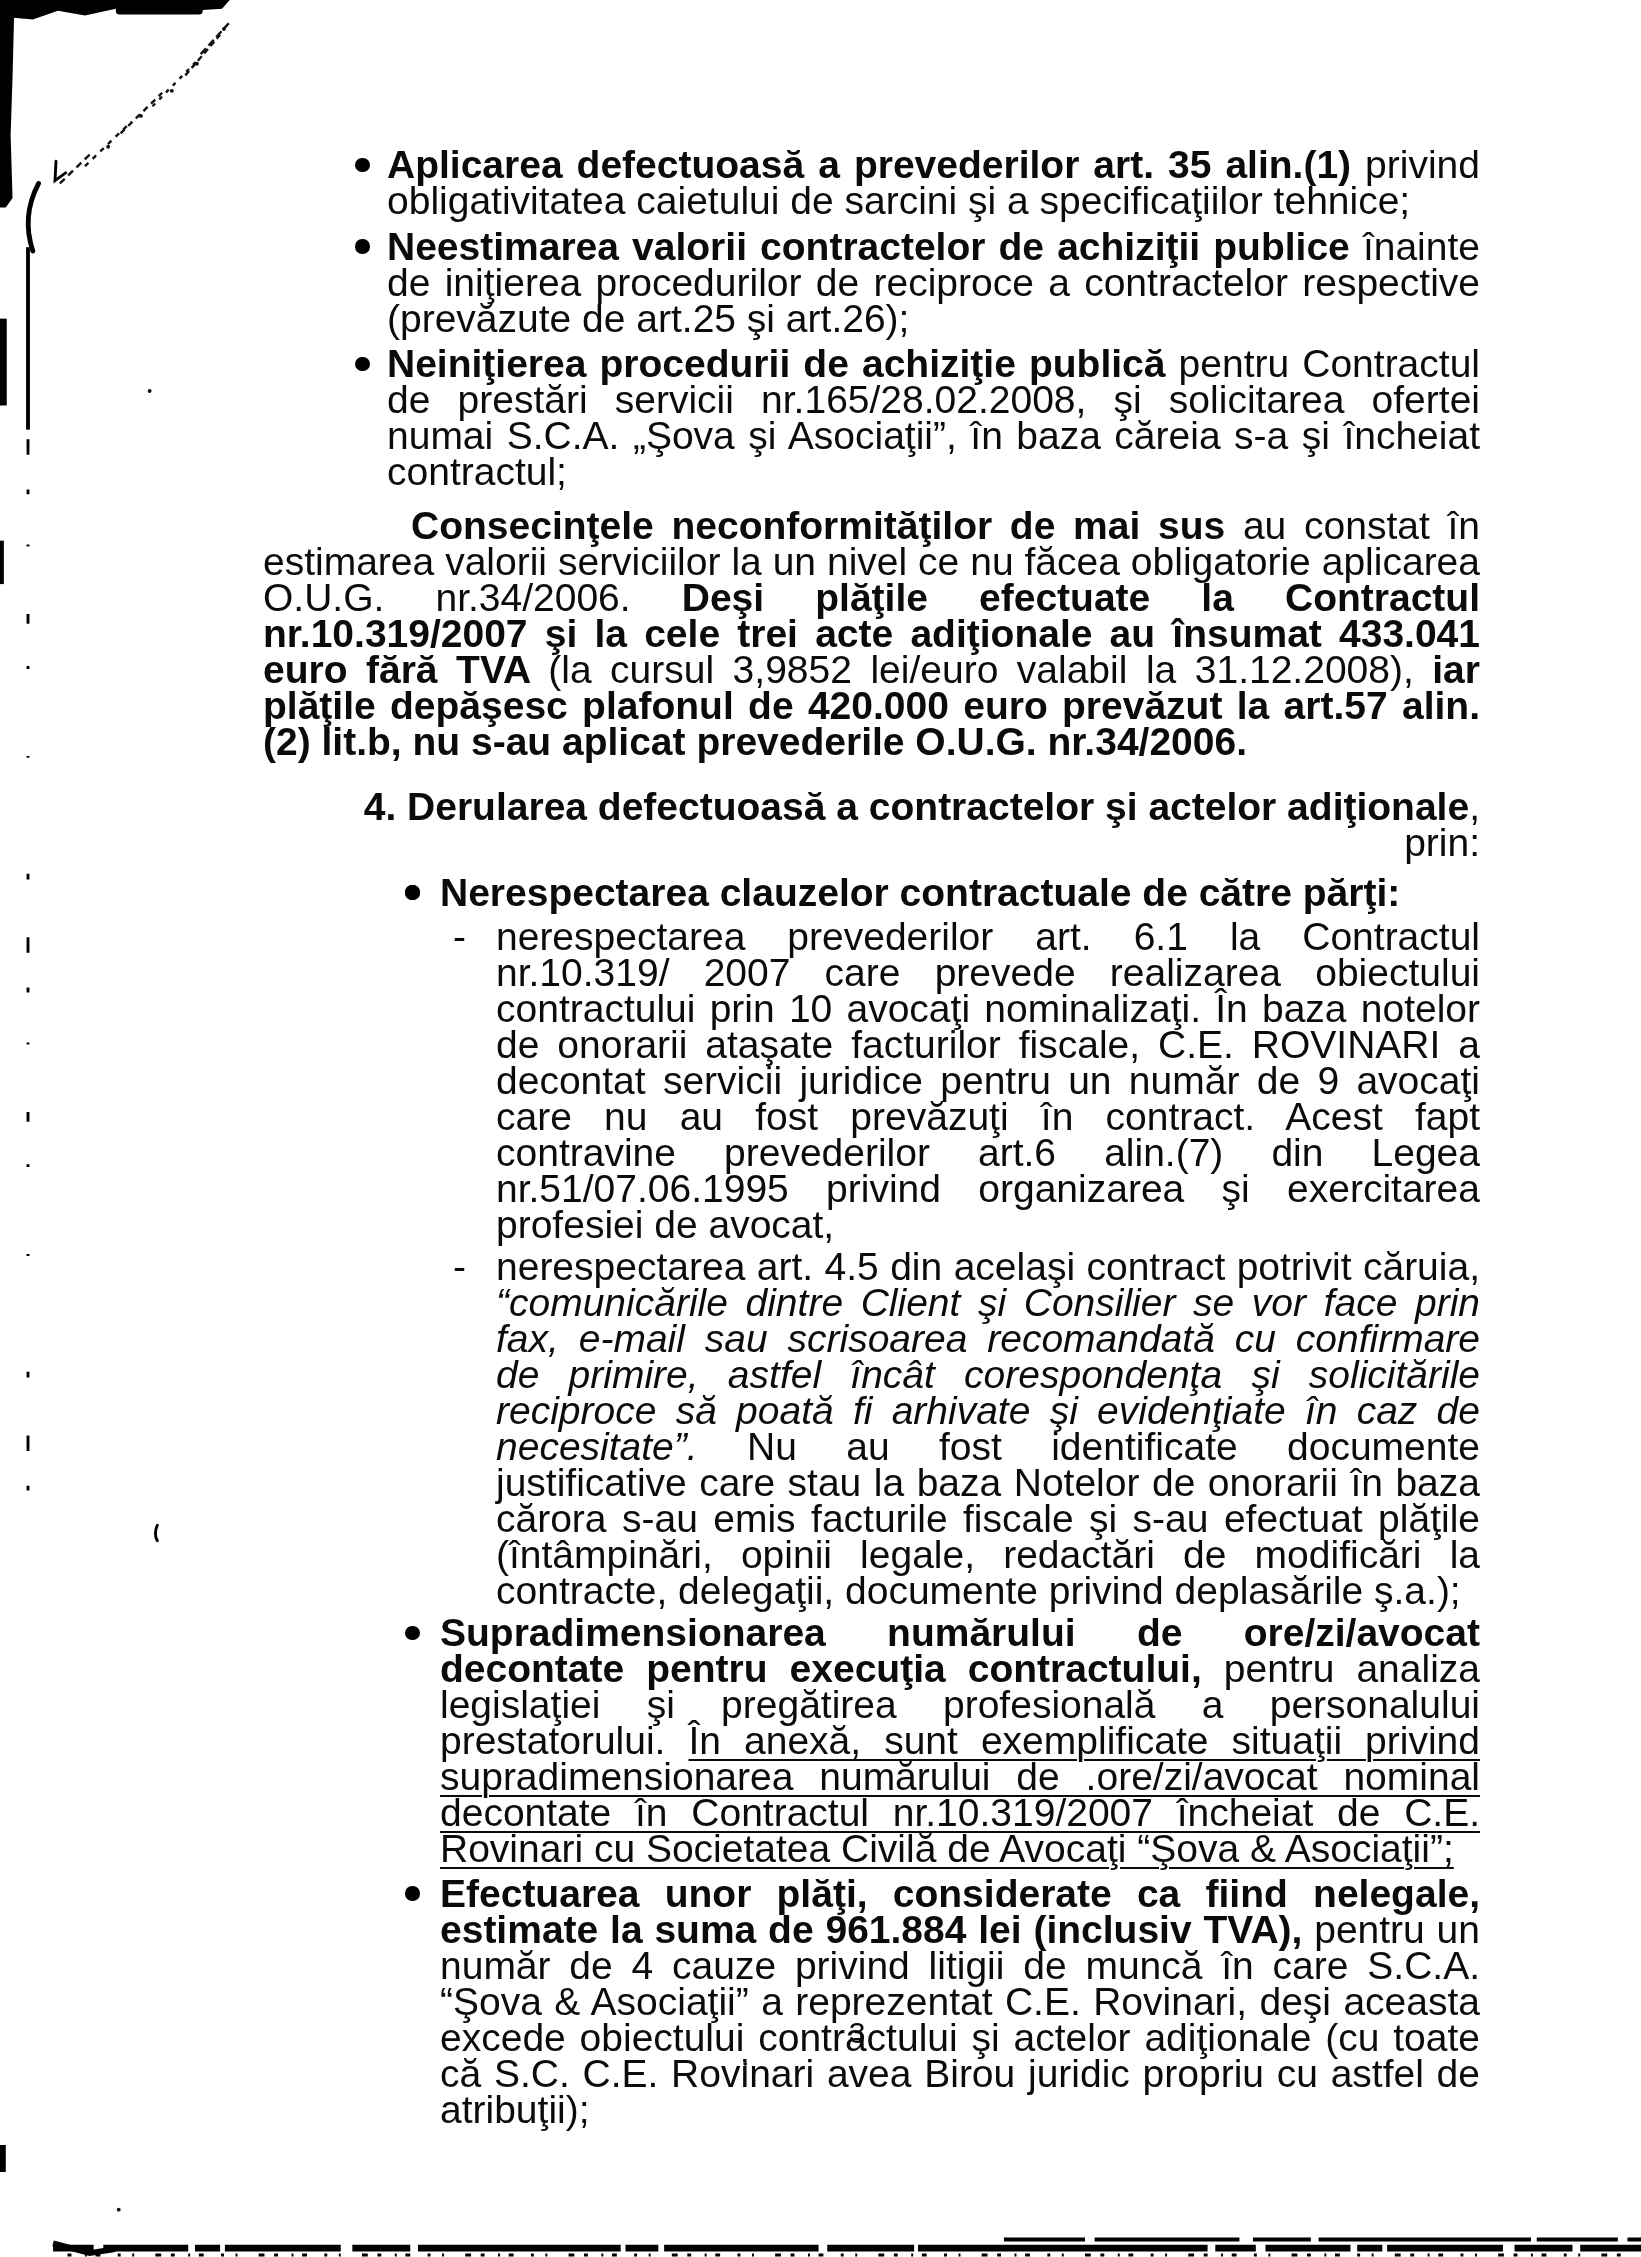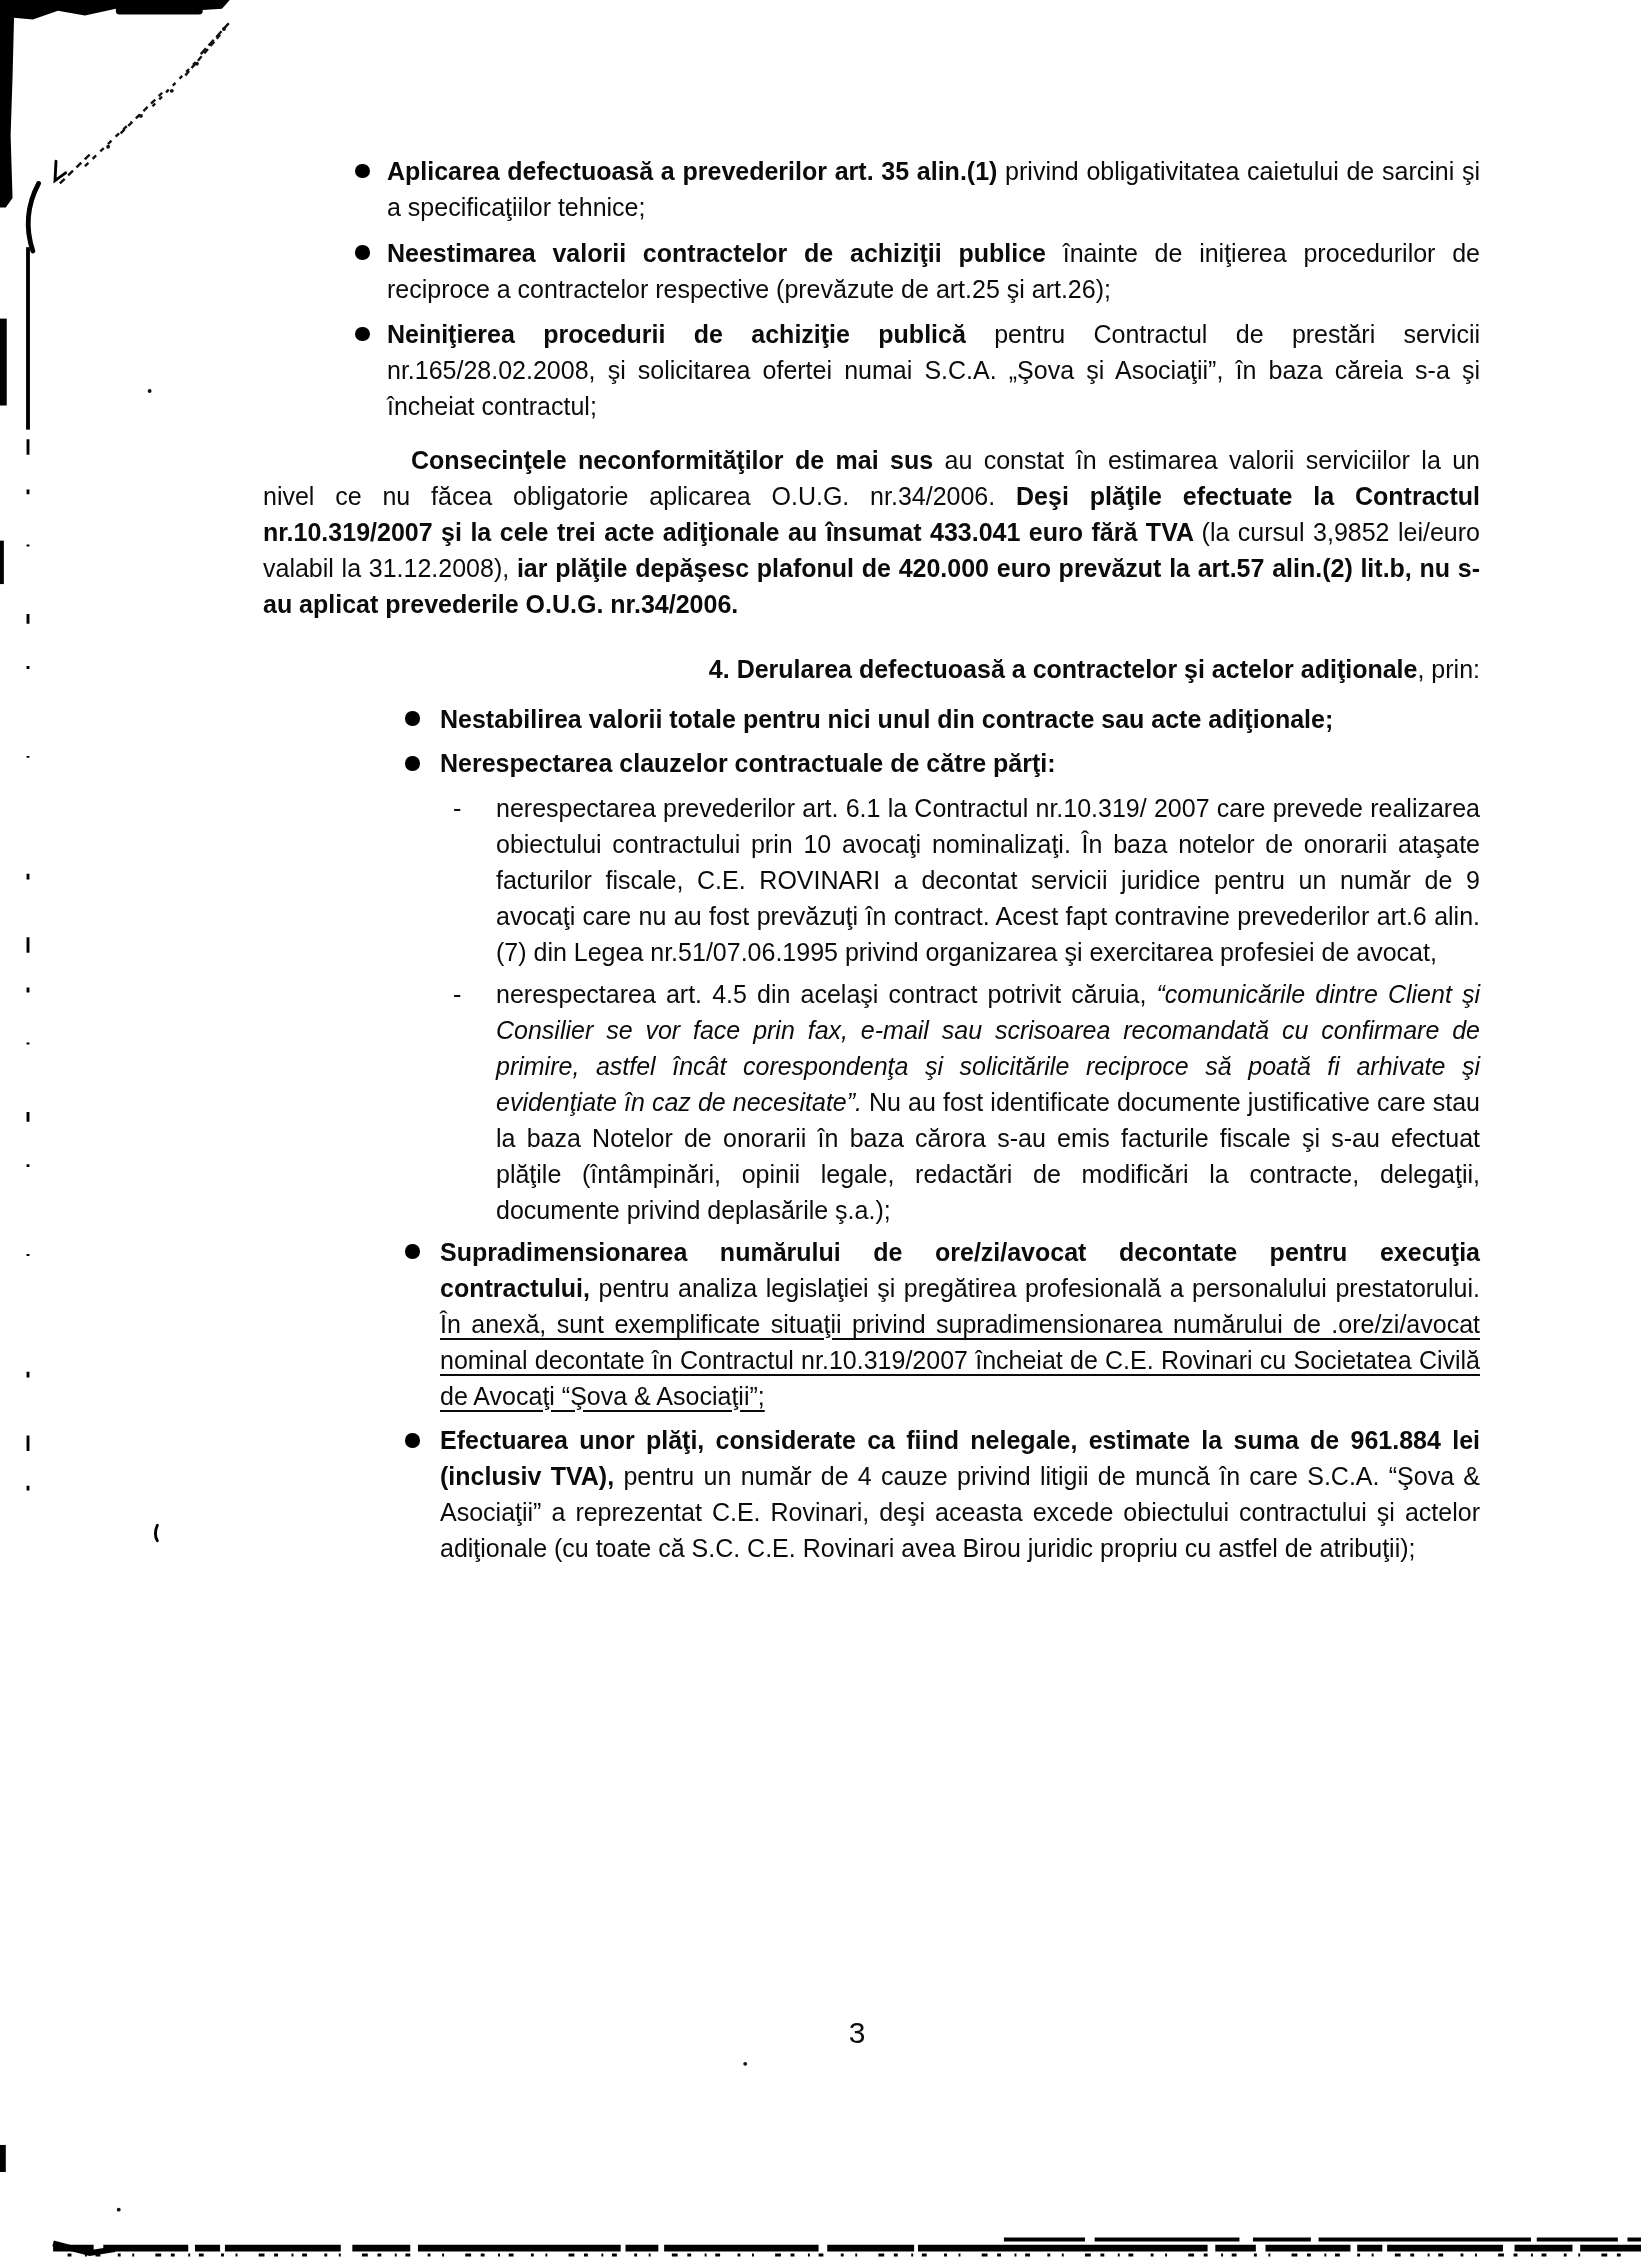--- a/index.html
+++ b/index.html
@@ -6,22 +6,22 @@
   html,body{margin:0;padding:0;background:#ffffff;}
   .page{
     position:relative;
     width:1641px;height:2257px;
     background:#ffffff;
     overflow:hidden;
     font-family:"Liberation Sans", sans-serif;
     color:#0b0b0b;
   }
   .doc{
-    position:absolute;left:263px;top:153px;width:1217px;
-    font-size:25px;line-height:36px;
+    position:absolute;left:263px;top:147px;width:1217px;
+    font-size:39px;line-height:36px;
     text-align:justify;
     -webkit-font-smoothing:antialiased;
   }
   .block{position:relative;}
   .bullet-a{padding-left:124px;margin:0 0 9.7px 0;}
   .bullet-b{padding-left:177px;margin:0 0 8.7px 0;}
   .marker-dot{
     position:absolute;top:10.6px;width:14.5px;height:14.5px;
     background:#000;border-radius:50%;
   }
@@ -87,21 +87,21 @@
     <path d="M55,2324 l38,10 26,-4" fill="none" stroke="#000" stroke-width="6"></path>
     <path d="M70,2336 H1690" fill="none" stroke="#000" stroke-width="3" stroke-dasharray="4 14 2 9 5 18 3 12 2 22 6 10"></path>
   </svg>
 
   <div class="doc" id="doc-body">
       <div class="block bullet-a"><span class="marker-dot"></span><span class="b ">Aplicarea defectuoasă a prevederilor art. 35 alin.(1) </span><span class="">privind obligativitatea caietului de sarcini şi a specificaţiilor tehnice;</span></div>
       <div class="block bullet-a"><span class="marker-dot"></span><span class="b ">Neestimarea valorii contractelor de achiziţii publice </span><span class="">înainte de iniţierea procedurilor de reciproce a contractelor respective (prevăzute de art.25 şi art.26);</span></div>
       <div class="block bullet-a"><span class="marker-dot"></span><span class="b ">Neiniţierea procedurii de achiziţie publică </span><span class="">pentru Contractul de prestări servicii nr.165/28.02.2008, şi solicitarea ofertei numai S.C.A. „Şova şi Asociaţii”, în baza căreia s-a şi încheiat contractul;</span></div>
       <div class="block para"><span class="b ">Consecinţele neconformităţilor de mai sus </span><span class="">au constat în estimarea valorii serviciilor la un nivel ce nu făcea obligatorie aplicarea O.U.G. nr.34/2006. </span><span class="b ">Deşi plăţile efectuate la Contractul nr.10.319/2007 şi la cele trei acte adiţionale au însumat 433.041 euro fără TVA </span><span class="">(la cursul 3,9852 lei/euro valabil la 31.12.2008), </span><span class="b ">iar plăţile depăşesc plafonul de 420.000 euro prevăzut la art.57 alin.(2) lit.b, nu s-au aplicat prevederile O.U.G. nr.34/2006.</span></div>
       <div class="block heading"><span class="b ">4. Derularea defectuoasă a contractelor şi actelor adiţionale</span><span class="">, prin:</span></div>
-      <div class="block bullet-b"><span class="marker-dot"></span><span class="b ">Nestabilirea valorii totale pentru nici unul din contracte sau acte adiţionale;</span></div>
+      <div class="block bullet-b"><span class="marker-dot"></span></div>
       <div class="block bullet-b"><span class="marker-dot"></span><span class="b ">Nerespectarea clauzelor contractuale de către părţi:</span></div>
       <div class="block dash"><span class="marker-dash">-</span><span class="">nerespectarea prevederilor art. 6.1 la Contractul nr.10.319/ 2007 care prevede realizarea obiectului contractului prin 10 avocaţi nominalizaţi. În baza notelor de onorarii ataşate facturilor fiscale, C.E. ROVINARI a decontat servicii juridice pentru un număr de 9 avocaţi care nu au fost prevăzuţi în contract. Acest fapt contravine prevederilor art.6 alin.(7) din Legea nr.51/07.06.1995 privind organizarea şi exercitarea profesiei de avocat,</span></div>
       <div class="block dash"><span class="marker-dash">-</span><span class="">nerespectarea art. 4.5 din acelaşi contract potrivit căruia, </span><span class="i ">“comunicările dintre Client şi Consilier se vor face prin fax, e-mail sau scrisoarea recomandată cu confirmare de primire, astfel încât corespondenţa şi solicitările reciproce să poată fi arhivate şi evidenţiate în caz de necesitate”.</span><span class=""> Nu au fost identificate documente justificative care stau la baza  Notelor  de  onorarii în baza cărora s-au emis facturile fiscale şi s-au efectuat plăţile (întâmpinări, opinii legale, redactări de modificări la contracte, delegaţii, documente privind deplasările ş.a.);</span></div>
       <div class="block bullet-b"><span class="marker-dot"></span><span class="b ">Supradimensionarea numărului de ore/zi/avocat decontate pentru execuţia contractului, </span><span class="">pentru analiza legislaţiei şi pregătirea profesională a personalului prestatorului. </span><span class="u">În anexă, sunt exemplificate situaţii privind supradimensionarea numărului de .ore/zi/avocat nominal decontate în Contractul nr.10.319/2007 încheiat de C.E. Rovinari cu Societatea Civilă de Avocaţi “Şova &amp; Asociaţii”;</span></div>
       <div class="block bullet-b"><span class="marker-dot"></span><span class="b ">Efectuarea unor plăţi, considerate ca fiind nelegale, estimate la suma de 961.884 lei (inclusiv TVA), </span><span class="">pentru un număr de 4 cauze privind litigii de muncă în care S.C.A. “Şova &amp; Asociaţii” a reprezentat C.E. Rovinari, deşi aceasta excede obiectului contractului şi actelor adiţionale (cu toate că S.C. C.E. Rovinari avea Birou juridic propriu cu astfel de atribuţii);</span></div>
     </div>
 
   <div class="page-number">3</div>
 
 </div>

